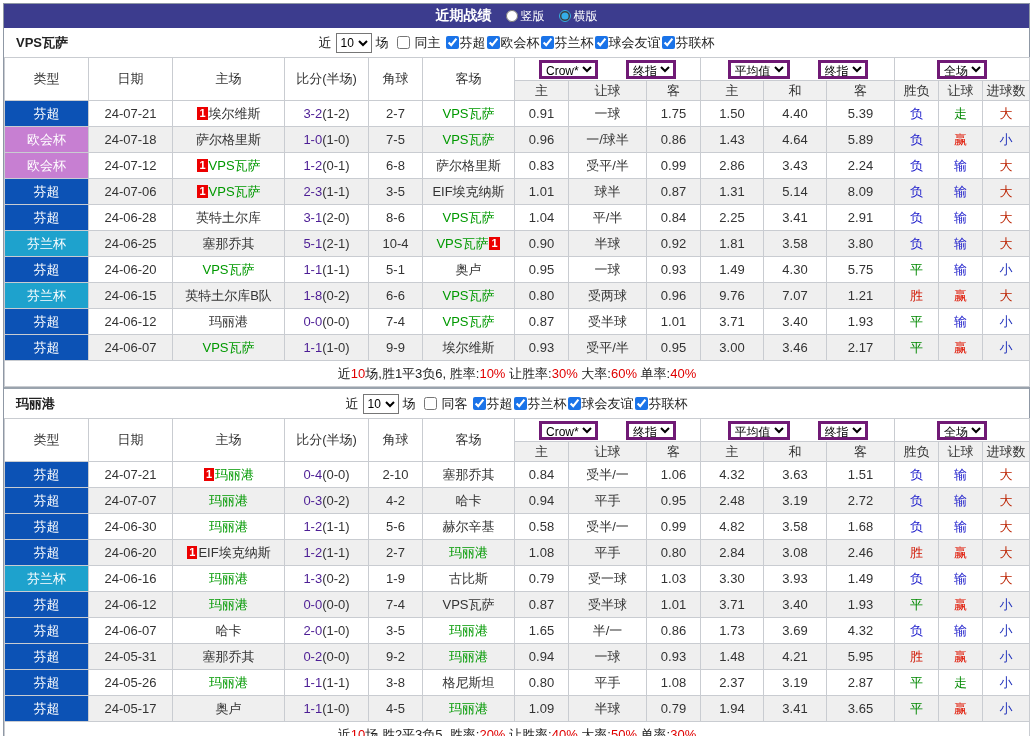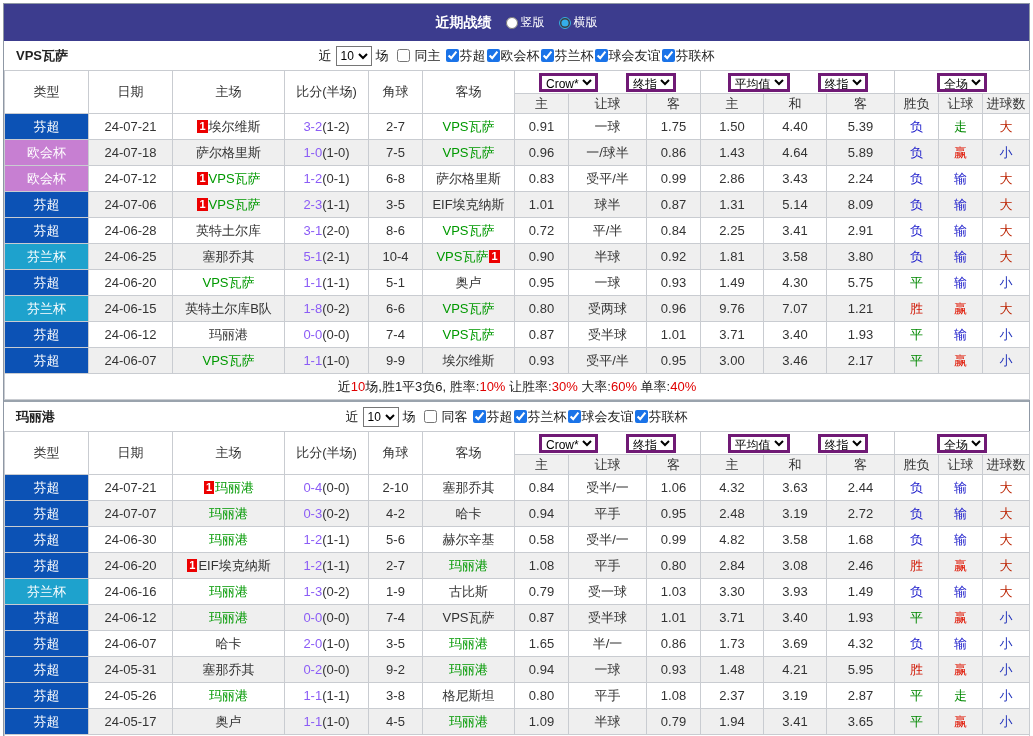--- a/index.html
+++ b/index.html
@@ -1,18 +1,18 @@
 <!DOCTYPE html>
 <html><head>
 <meta charset="utf-8">
 <style>
   html,body{margin:0;padding:0;background:#fff;width:1033px;height:736px;overflow:hidden;
     font-family:"Liberation Sans","DejaVu Sans",sans-serif;}
   .page{margin:3px;border:1px solid #8f98a5;width:1025px;}
-  .titlebar{height:37px;background:#3c3c8e;color:#fff;display:flex;align-items:center;
+  .titlebar{height:24px;background:#3c3c8e;color:#fff;display:flex;align-items:center;
     justify-content:center;gap:14px;font-size:14px;}
   .titlebar .title{font-weight:bold;}
   .titlebar label{display:flex;align-items:center;font-size:12px;gap:3px;cursor:pointer;}
   .titlebar input[type=radio]{width:12px;height:12px;margin:0;accent-color:#35aee8;}
   .team-row{position:relative;height:29px;display:flex;align-items:center;justify-content:center;
     font-size:13px;background:#fff;color:#222;}
   .team-row .team-name{position:absolute;left:12px;font-weight:bold;font-size:13px;}
   .controls{display:flex;align-items:center;gap:4px;}
   .controls select{font-size:12px;height:20px;border:1px solid #767676;background:#fff;}
   .controls input[type=checkbox]{width:13px;height:13px;margin:0 1px 0 4px;accent-color:#1a73e8;}
@@ -26,21 +26,21 @@
   tr.selrow th{background:#fff;height:22px;}
   tr.selrow select{font-size:12px;height:19px;border:3px solid #701a75;background:#fff;margin:0 14px;}
   tr.subrow th{background:#f0f0f0;height:19px;}
   tbody td{height:25px;color:#333;}
   tr.even td{background:#efefef;}
   tr.odd td{background:#fff;}
   td.league{color:#fff;}
   td.cream{background:#fcf4e8;}
   td.blue{background:#ebf4fa;}
   .self{color:#009900;}
-  .score{color:#8b5cf6;text-align:right;}
+  .score{color:#4c1d95;text-align:right;}
   .half{color:#333;}
   .badge{display:inline-block;background:#ec0000;color:#fff;font-size:11px;line-height:13px;
     padding:0 2px;margin:0 1px;font-weight:bold;vertical-align:1px;}
   tr.summary td{height:25px;background:#fff;font-size:13px;color:#222;}
   tr.summary .red{color:#e00000;}
 </style>
 </head>
 <body>
 
 <div class="page">
@@ -207,21 +207,21 @@
             <td style="color: rgb(34, 34, 204);">输</td>
             <td style="color: rgb(187, 34, 0);">大</td>
           </tr>
           <tr class="odd">
             <td class="league" style="background: rgb(12, 82, 181);">芬超</td>
             <td>24-06-28</td>
             <td><span><span>英特土尔库</span></span></td>
             <td><span class="score">3-1</span><span class="half">(2-0)</span></td>
             <td>8-6</td>
             <td><span><span class="self">VPS瓦萨</span></span></td>
-            <td class="cream">0.72</td>
+            <td class="cream">1.04</td>
             <td class="cream">平/半</td>
             <td class="cream">0.84</td>
             <td class="blue">2.25</td>
             <td class="blue">3.41</td>
             <td class="blue">2.91</td>
             <td style="color: rgb(34, 34, 204);">负</td>
             <td style="color: rgb(34, 34, 204);">输</td>
             <td style="color: rgb(187, 34, 0);">大</td>
           </tr>
           <tr class="even">
@@ -401,21 +401,21 @@
             <td>24-07-21</td>
             <td><span><span class="badge">1</span><span class="self">玛丽港</span></span></td>
             <td><span class="score">0-4</span><span class="half">(0-0)</span></td>
             <td>2-10</td>
             <td><span><span>塞那乔其</span></span></td>
             <td class="cream">0.84</td>
             <td class="cream">受半/一</td>
             <td class="cream">1.06</td>
             <td class="blue">4.32</td>
             <td class="blue">3.63</td>
-            <td class="blue">2.44</td>
+            <td class="blue">1.51</td>
             <td style="color: rgb(34, 34, 204);">负</td>
             <td style="color: rgb(34, 34, 204);">输</td>
             <td style="color: rgb(187, 34, 0);">大</td>
           </tr>
           <tr class="even">
             <td class="league" style="background: rgb(12, 82, 181);">芬超</td>
             <td>24-07-07</td>
             <td><span><span class="self">玛丽港</span></span></td>
             <td><span class="score">0-3</span><span class="half">(0-2)</span></td>
             <td>4-2</td>

